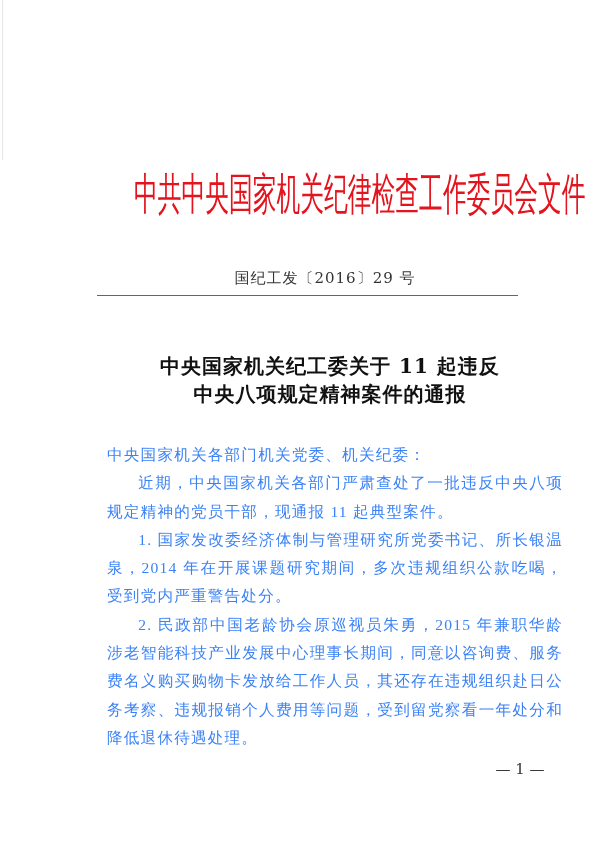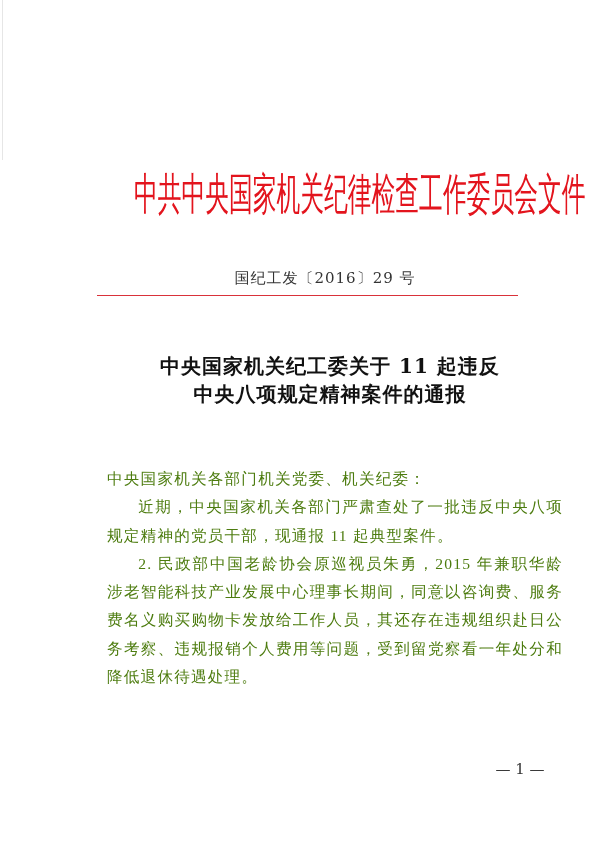--- a/index.html
+++ b/index.html
@@ -11,21 +11,21 @@
     .doc-header span { display: block; white-space: nowrap; font-family: "DejaVu Sans", "Liberation Sans", sans-serif;
                        font-size: 44px; line-height: 52px; color: #e3141d; letter-spacing: 0;
                        transform-origin: left top; transform: scaleX(0.54); font-weight: normal; }
     .doc-number { position: absolute; left: 0; width: 650px; top: 266px; text-align: center;
                   font-size: 15px; line-height: 24px; color: #333; letter-spacing: 1px; }
     .red-rule { position: absolute; left: 97px; top: 295px; width: 421px; height: 1px; background: #d9323a; }
     .notice-title { position: absolute; left: 0; width: 660px; top: 352px; text-align: center;
                     font-weight: bold; font-size: 20px; line-height: 28px; color: #111; letter-spacing: 1px; }
     .notice-title div { white-space: nowrap; }
     .body-text { position: absolute; left: 107px; top: 441px; width: 456px;
-                 font-size: 15.6px; line-height: 28.3px; color: #4d7c0f; letter-spacing: 1.2px; margin-top: 24px; }
+                 font-size: 15.6px; line-height: 28.3px; color: #3b82f6; letter-spacing: 1.2px; }
     .body-text p { margin: 0; text-align: justify; }
     .body-text p.indent { text-indent: 2em; font-family: Liberation Serif, serif; }
     .page-number { position: absolute; left: 490px; top: 758px; width: 60px; text-align: center;
                    font-size: 15px; line-height: 22px; color: #333; }
   </style>
 </head>
 <body>
 
 <div class="scan-edge"></div>
 
@@ -38,16 +38,17 @@
 <div class="red-rule"></div>
 
 <div class="notice-title">
   <div>中央国家机关纪工委关于 11 起违反</div>
   <div>中央八项规定精神案件的通报</div>
 </div>
 
 <div class="body-text">
   <p>中央国家机关各部门机关党委、机关纪委：</p>
   <p class="indent">近期，中央国家机关各部门严肃查处了一批违反中央八项规定精神的党员干部，现通报 11 起典型案件。</p>
+  <p class="indent">1. 国家发改委经济体制与管理研究所党委书记、所长银温泉，2014 年在开展课题研究期间，多次违规组织公款吃喝，受到党内严重警告处分。</p>
   <p class="indent">2.  民政部中国老龄协会原巡视员朱勇，2015 年兼职华龄涉老智能科技产业发展中心理事长期间，同意以咨询费、服务费名义购买购物卡发放给工作人员，其还存在违规组织赴日公务考察、违规报销个人费用等问题，受到留党察看一年处分和降低退休待遇处理。</p>
 </div>
 
 <div class="page-number">— 1 —</div>
 
 </body></html>

